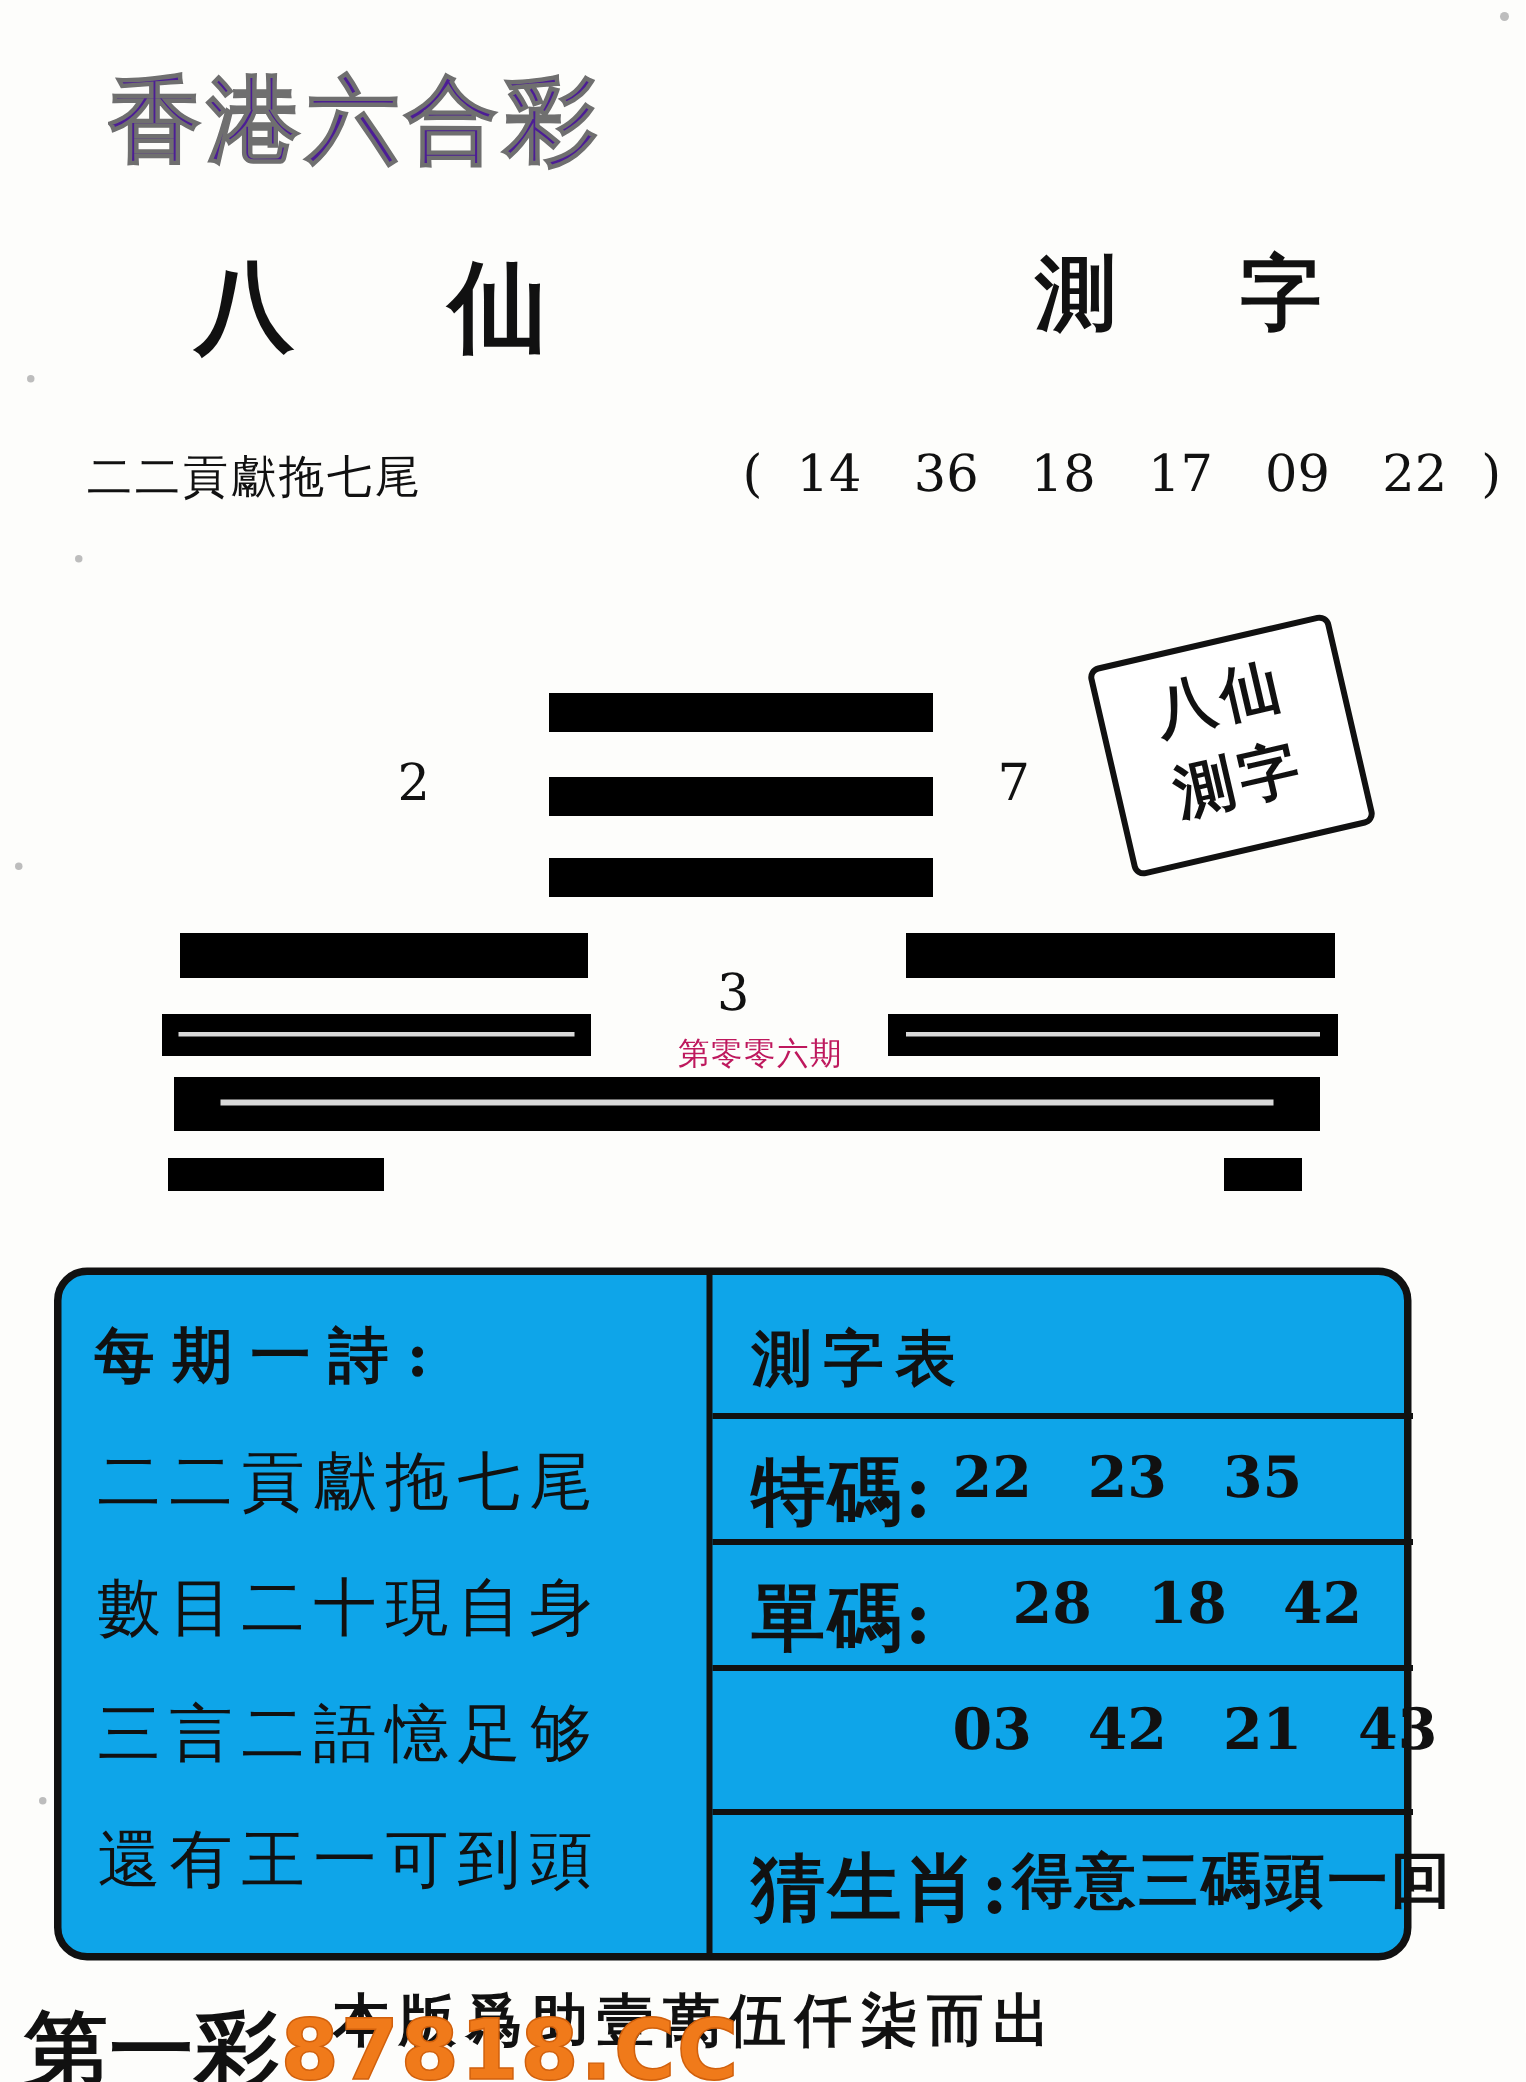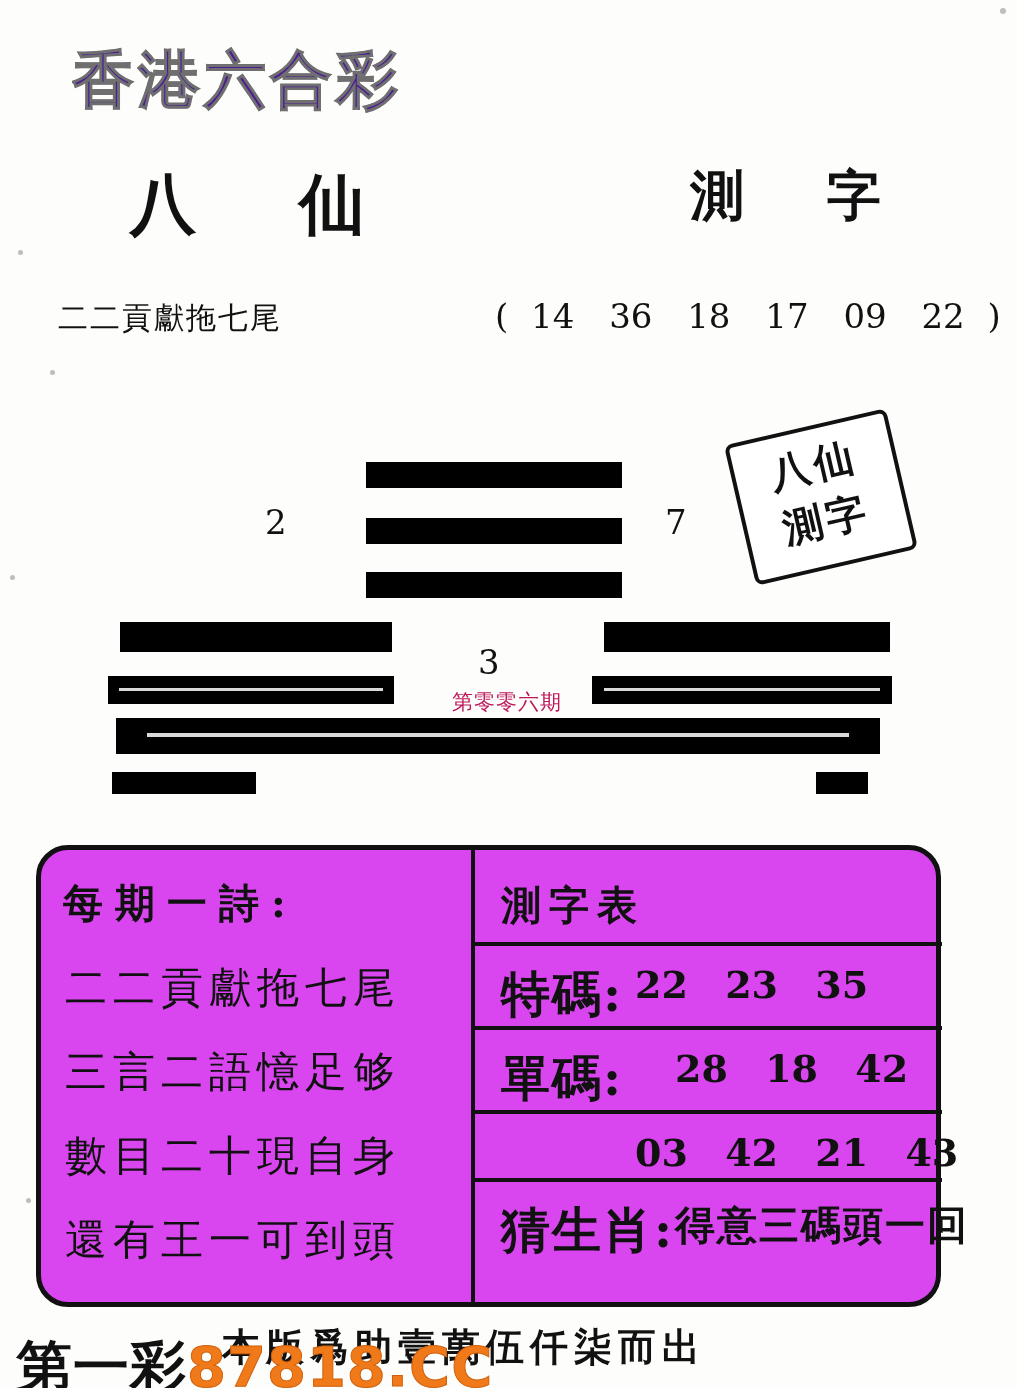--- a/index.html
+++ b/index.html
@@ -168,22 +168,22 @@
   .stamp .line2 { top: 64px; }
 
   
   .panel {
     position: absolute;
     left: 36px;
     top: 845px;
     width: 905px;
     height: 462px;
     border: 5px solid #111;
-    border-radius: 32px;
-    background: #d946ef;
+    border-radius: 22px;
+    background: #0ea5e9;
     box-sizing: border-box;
   }
   .panel-divider {
     position: absolute;
     left: 430px;
     top: 0;
     width: 4px;
     height: 100%;
     background: #111;
   }
@@ -250,21 +250,21 @@
     font-size: 38px;
     font-weight: bold;
     color: #111;
     white-space: nowrap;
   }
   .trow .rvals span { margin-right: 24px; }
 
   .row1 { top: 92px; }
   .row2 { top: 176px; }
   .row3 { top: 260px; }
-  .row4 { top: 328px; height: 110px; padding-left: 12px; }
+  .row4 { top: 356px; height: 110px; padding-left: 12px; }
 
   .row1 .rvals { left: 160px; }
   .row2 .rvals { left: 160px; margin-left: 40px; }
   .row3 .rvals { left: 160px; }
   .row4 .rvals {
     left: 176px;
     font-size: 40px;
     letter-spacing: 2px;
   }
   .row4 .rvals span { margin-right: 0; }
@@ -356,22 +356,22 @@
     <div class="line1">八仙</div>
     <div class="line2">測字</div>
   </div>
 
   <div class="panel">
     <div class="panel-divider"></div>
 
     <div class="poem-title">每期一詩:</div>
     <div class="poem-lines">
       <div class="poem-line">二二貢獻拖七尾</div>
+      <div class="poem-line">數目二十現自身</div>
       <div class="poem-line">三言二語憶足够</div>
-      <div class="poem-line">數目二十現自身</div>
       <div class="poem-line">還有王一可到頭</div>
     </div>
 
     <div class="table-title">測字表</div>
 
     <div class="trow row1">
       <div class="rlabel">特碼:</div>
       <div class="rvals">
         <span>22</span>
         <span>23</span>

